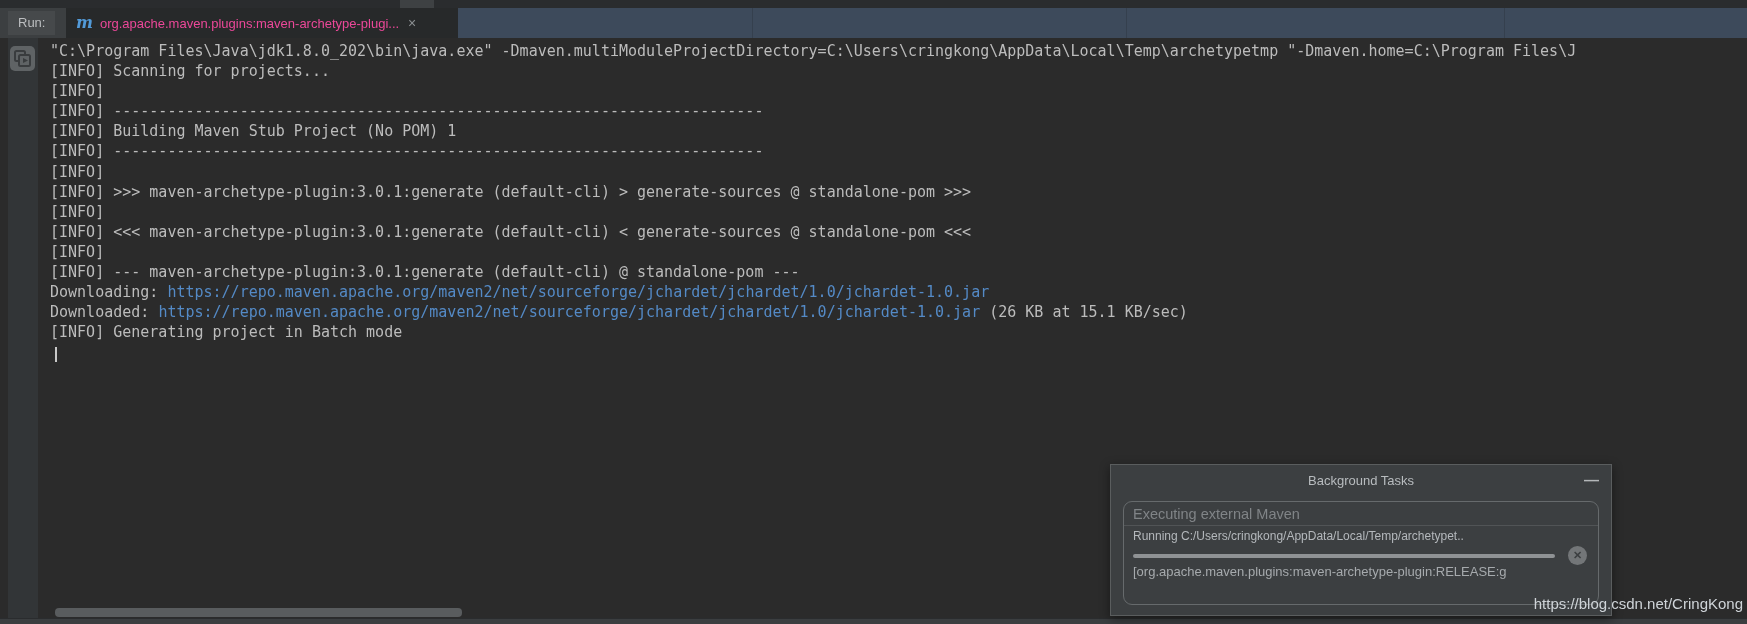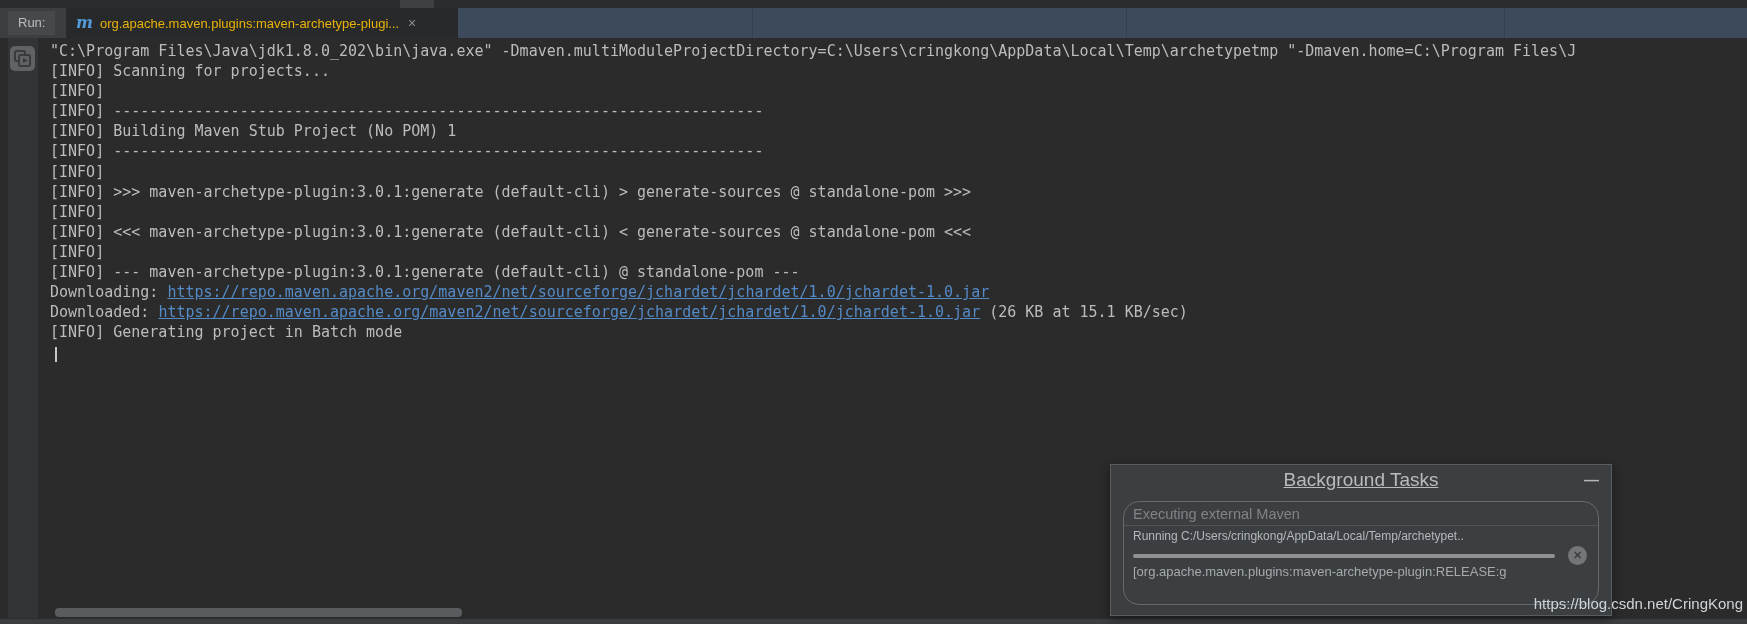--- a/index.html
+++ b/index.html
@@ -18,58 +18,58 @@
     padding:0 10px;background:#46494b;color:#bcbec0;font-size:13px;
   }
   .tab{
     position:absolute;left:66px;top:0;width:392px;height:30px;
     background:#27292a;display:flex;align-items:center;padding:0 10px;box-sizing:border-box;
   }
   .mvn{
     font-family:"DejaVu Serif",serif;font-style:italic;font-weight:bold;
     font-size:16px;color:#529ad8;margin-right:7px;line-height:1;
   }
-  .tab-title{color:#eab308;font-size:13px;white-space:nowrap;overflow:hidden;}
+  .tab-title{color:#ec4899;font-size:13px;white-space:nowrap;overflow:hidden;}
   .tab-close{color:#8b8f91;font-size:14px;margin-left:9px;cursor:pointer;}
   .blue-fill{position:absolute;left:458px;top:0;right:0;height:30px;background:var(--c-tab_strip_blue,#3d4a5b);}
   .sep{position:absolute;top:8px;width:1px;height:30px;background:#35404e;z-index:3;}
   
   .console{position:absolute;left:0;top:38px;right:0;bottom:6px;background:var(--c-console_bg,#2b2b2b);overflow:hidden;}
   .gutter{position:absolute;left:8px;top:0;width:30px;bottom:0;background:#323537;}
   .rerun{
     position:absolute;left:2px;top:8px;width:25px;height:25px;border-radius:5px;
     background:#5f6365;cursor:pointer;
   }
   .console-text{
     position:absolute;left:0;top:3px;right:0;
     padding-left:50px;
     font-family:"DejaVu Sans Mono",monospace;font-size:15px;line-height:20.1px;
     color:var(--c-console_text,#bcbcbc);white-space:pre;
   }
   .cl{height:20.1px;}
-  .lnk{color:var(--c-link_blue,#548ac6);text-decoration:underline;cursor:pointer;}
+  .lnk{color:var(--c-link_blue,#548ac6);cursor:pointer;}
   .caret{position:absolute;left:55px;top:309px;width:2px;height:15px;background:#c8c8c8;}
   
   .hscroll{position:absolute;left:55px;top:608px;width:407px;height:9px;background:#595c5e;border-radius:4px;cursor:pointer;}
   .bottom-strip{position:absolute;left:0;bottom:0;width:100%;height:6px;background:#3b3e40;border-top:1px solid #2a2c2e;box-sizing:border-box;}
   
   .popup{
     position:absolute;left:1110px;top:464px;width:502px;height:152px;
     background:#3c3f41;border:1px solid #5a5d5e;box-sizing:border-box;z-index:10;
     box-shadow:0 3px 10px rgba(0,0,0,.45);
   }
   .popup-title-row{position:relative;height:30px;line-height:30px;text-align:center;}
-  .popup-title{color:#b8bcbf;font-size:19px;text-decoration:underline;}
+  .popup-title{color:#b8bcbf;font-size:13px;}
   .minimize{
     position:absolute;right:12px;top:0;color:#b4b7b9;font-size:15px;font-weight:bold;
     cursor:pointer;line-height:30px;
   }
   .task-panel{
     position:absolute;left:12px;right:12px;top:36px;height:104px;
-    border:1px solid #666a6c;border-radius:16px;box-sizing:border-box;overflow:hidden;
+    border:1px solid #666a6c;border-radius:9px;box-sizing:border-box;overflow:hidden;
   }
   .task-name{
     padding:4px 9px 3px;font-size:14.5px;color:#808487;
     border-bottom:1px solid #515456;white-space:nowrap;overflow:hidden;
   }
   .task-status{padding:3px 9px 1px;font-size:12px;color:#b4b8bc;white-space:nowrap;overflow:hidden;}
   .progress-row{position:relative;margin:6px 9px 1px;height:12px;}
   .progress-bar{position:absolute;left:0;top:4px;width:calc(100% - 34px);height:4px;background:#8f9294;border-radius:2px;}
   .cancel{
     position:absolute;right:2px;top:-4px;width:19px;height:19px;border-radius:50%;

